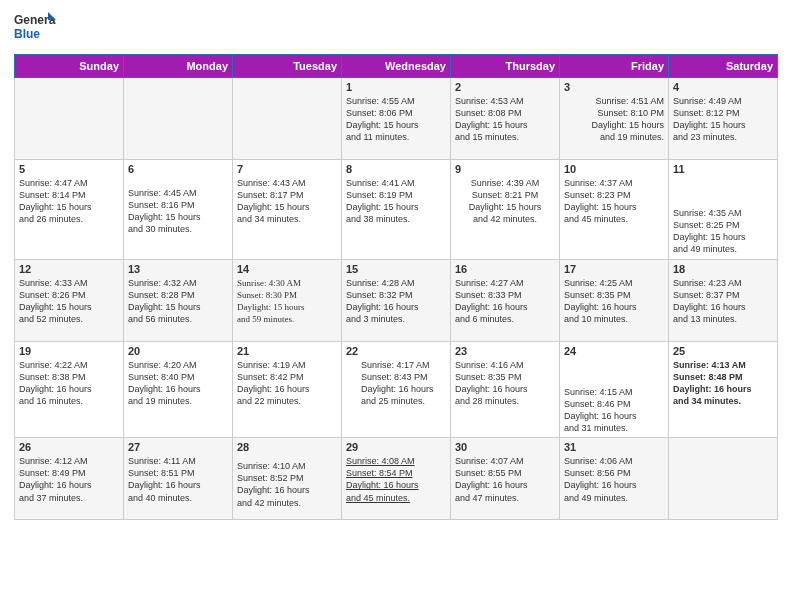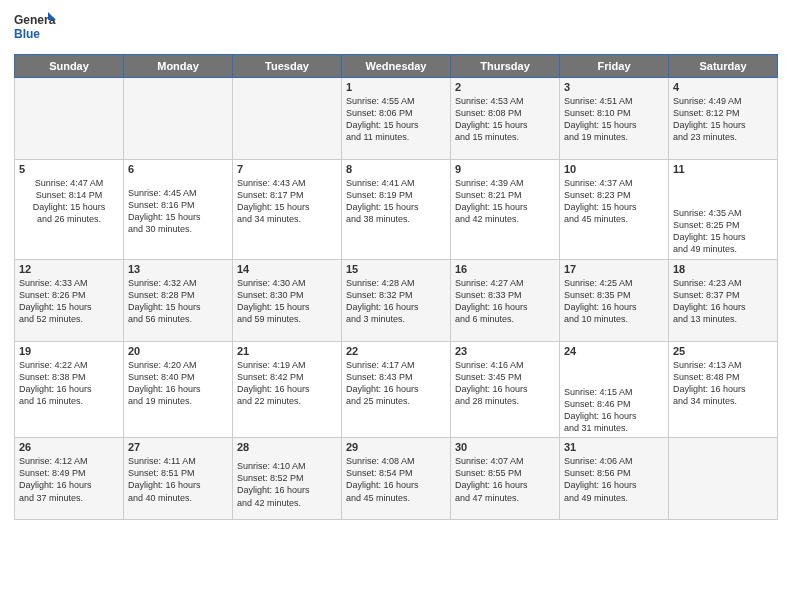--- a/index.html
+++ b/index.html
@@ -37,26 +37,26 @@
     .location {
       font-size: 14px;
       color: #333;
     }
     table {
       width: 100%;
       border-collapse: collapse;
       table-layout: fixed;
     }
     thead th {
-      background-color: #737373;
+      background-color: #a21caf;
       color: #fff;
       font-size: 11px;
       font-weight: bold;
       padding: 5px 4px;
-      text-align: center;
+      text-align: right;
       border: 1px solid #2e6db4;
     }
     tbody td {
       border: 1px solid #ccc;
       vertical-align: top;
       padding: 3px 4px;
       font-size: 9px;
       color: #333;
       height: 82px;
     }
@@ -123,37 +123,37 @@
           </td>
           <td>
             <span class="day-number">2</span>
             <div class="day-info" style="white-space: pre-line;">Sunrise: 4:53 AM
 Sunset: 8:08 PM
 Daylight: 15 hours
 and 15 minutes.</div>
           </td>
           <td>
             <span class="day-number">3</span>
-            <div class="day-info" style="white-space: pre-line;">Sunrise: 4:51 AM
+            <div class="day-info" style="white-space: pre-line; text-align: right;">Sunrise: 4:51 AM
 Sunset: 8:10 PM
 Daylight: 15 hours
 and 19 minutes.</div>
           </td>
           <td>
             <span class="day-number">4</span>
             <div class="day-info" style="white-space: pre-line;">Sunrise: 4:49 AM
 Sunset: 8:12 PM
 Daylight: 15 hours
 and 23 minutes.</div>
           </td>
         </tr>
         <tr>
           <td>
             <span class="day-number">5</span>
-            <div class="day-info" style="white-space: pre-line; text-align: center;">Sunrise: 4:47 AM
+            <div class="day-info" style="white-space: pre-line;">Sunrise: 4:47 AM
 Sunset: 8:14 PM
 Daylight: 15 hours
 and 26 minutes.</div>
           </td>
           <td>
             <span class="day-number">6</span>
             <div class="day-info" style="white-space: pre-line; margin-top: 12px;">Sunrise: 4:45 AM
 Sunset: 8:16 PM
 Daylight: 15 hours
 and 30 minutes.</div>
@@ -167,21 +167,21 @@
           </td>
           <td>
             <span class="day-number">8</span>
             <div class="day-info" style="white-space: pre-line;">Sunrise: 4:41 AM
 Sunset: 8:19 PM
 Daylight: 15 hours
 and 38 minutes.</div>
           </td>
           <td>
             <span class="day-number">9</span>
-            <div class="day-info" style="white-space: pre-line;">Sunrise: 4:39 AM
+            <div class="day-info" style="white-space: pre-line; text-align: center;">Sunrise: 4:39 AM
 Sunset: 8:21 PM
 Daylight: 15 hours
 and 42 minutes.</div>
           </td>
           <td>
             <span class="day-number">10</span>
             <div class="day-info" style="white-space: pre-line;">Sunrise: 4:37 AM
 Sunset: 8:23 PM
 Daylight: 15 hours
 and 45 minutes.</div>
@@ -204,21 +204,21 @@
           </td>
           <td>
             <span class="day-number">13</span>
             <div class="day-info" style="white-space: pre-line;">Sunrise: 4:32 AM
 Sunset: 8:28 PM
 Daylight: 15 hours
 and 56 minutes.</div>
           </td>
           <td>
             <span class="day-number">14</span>
-            <div class="day-info" style="white-space: pre-line;">Sunrise: 4:30 AM
+            <div class="day-info" style="white-space: pre-line; font-family: Liberation Serif, serif;">Sunrise: 4:30 AM
 Sunset: 8:30 PM
 Daylight: 15 hours
 and 59 minutes.</div>
           </td>
           <td>
             <span class="day-number">15</span>
             <div class="day-info" style="white-space: pre-line;">Sunrise: 4:28 AM
 Sunset: 8:32 PM
 Daylight: 16 hours
 and 3 minutes.</div>
@@ -262,42 +262,42 @@
           </td>
           <td>
             <span class="day-number">21</span>
             <div class="day-info" style="white-space: pre-line;">Sunrise: 4:19 AM
 Sunset: 8:42 PM
 Daylight: 16 hours
 and 22 minutes.</div>
           </td>
           <td>
             <span class="day-number">22</span>
-            <div class="day-info" style="white-space: pre-line;">Sunrise: 4:17 AM
+            <div class="day-info" style="white-space: pre-line; margin-left: 15px;">Sunrise: 4:17 AM
 Sunset: 8:43 PM
 Daylight: 16 hours
 and 25 minutes.</div>
           </td>
           <td>
             <span class="day-number">23</span>
             <div class="day-info" style="white-space: pre-line;">Sunrise: 4:16 AM
-Sunset: 3:45 PM
+Sunset: 8:35 PM
 Daylight: 16 hours
 and 28 minutes.</div>
           </td>
           <td>
             <span class="day-number">24</span>
             <div class="day-info" style="white-space: pre-line; margin-top: 29px;">Sunrise: 4:15 AM
 Sunset: 8:46 PM
 Daylight: 16 hours
 and 31 minutes.</div>
           </td>
           <td>
             <span class="day-number">25</span>
-            <div class="day-info" style="white-space: pre-line;">Sunrise: 4:13 AM
+            <div class="day-info" style="white-space: pre-line; font-weight: bold;">Sunrise: 4:13 AM
 Sunset: 8:48 PM
 Daylight: 16 hours
 and 34 minutes.</div>
           </td>
         </tr>
         <tr>
           <td>
             <span class="day-number">26</span>
             <div class="day-info" style="white-space: pre-line;">Sunrise: 4:12 AM
 Sunset: 8:49 PM
@@ -313,21 +313,21 @@
           </td>
           <td>
             <span class="day-number">28</span>
             <div class="day-info" style="white-space: pre-line; margin-top: 7px;">Sunrise: 4:10 AM
 Sunset: 8:52 PM
 Daylight: 16 hours
 and 42 minutes.</div>
           </td>
           <td>
             <span class="day-number">29</span>
-            <div class="day-info" style="white-space: pre-line;">Sunrise: 4:08 AM
+            <div class="day-info" style="white-space: pre-line; text-decoration: underline;">Sunrise: 4:08 AM
 Sunset: 8:54 PM
 Daylight: 16 hours
 and 45 minutes.</div>
           </td>
           <td>
             <span class="day-number">30</span>
             <div class="day-info" style="white-space: pre-line;">Sunrise: 4:07 AM
 Sunset: 8:55 PM
 Daylight: 16 hours
 and 47 minutes.</div>

